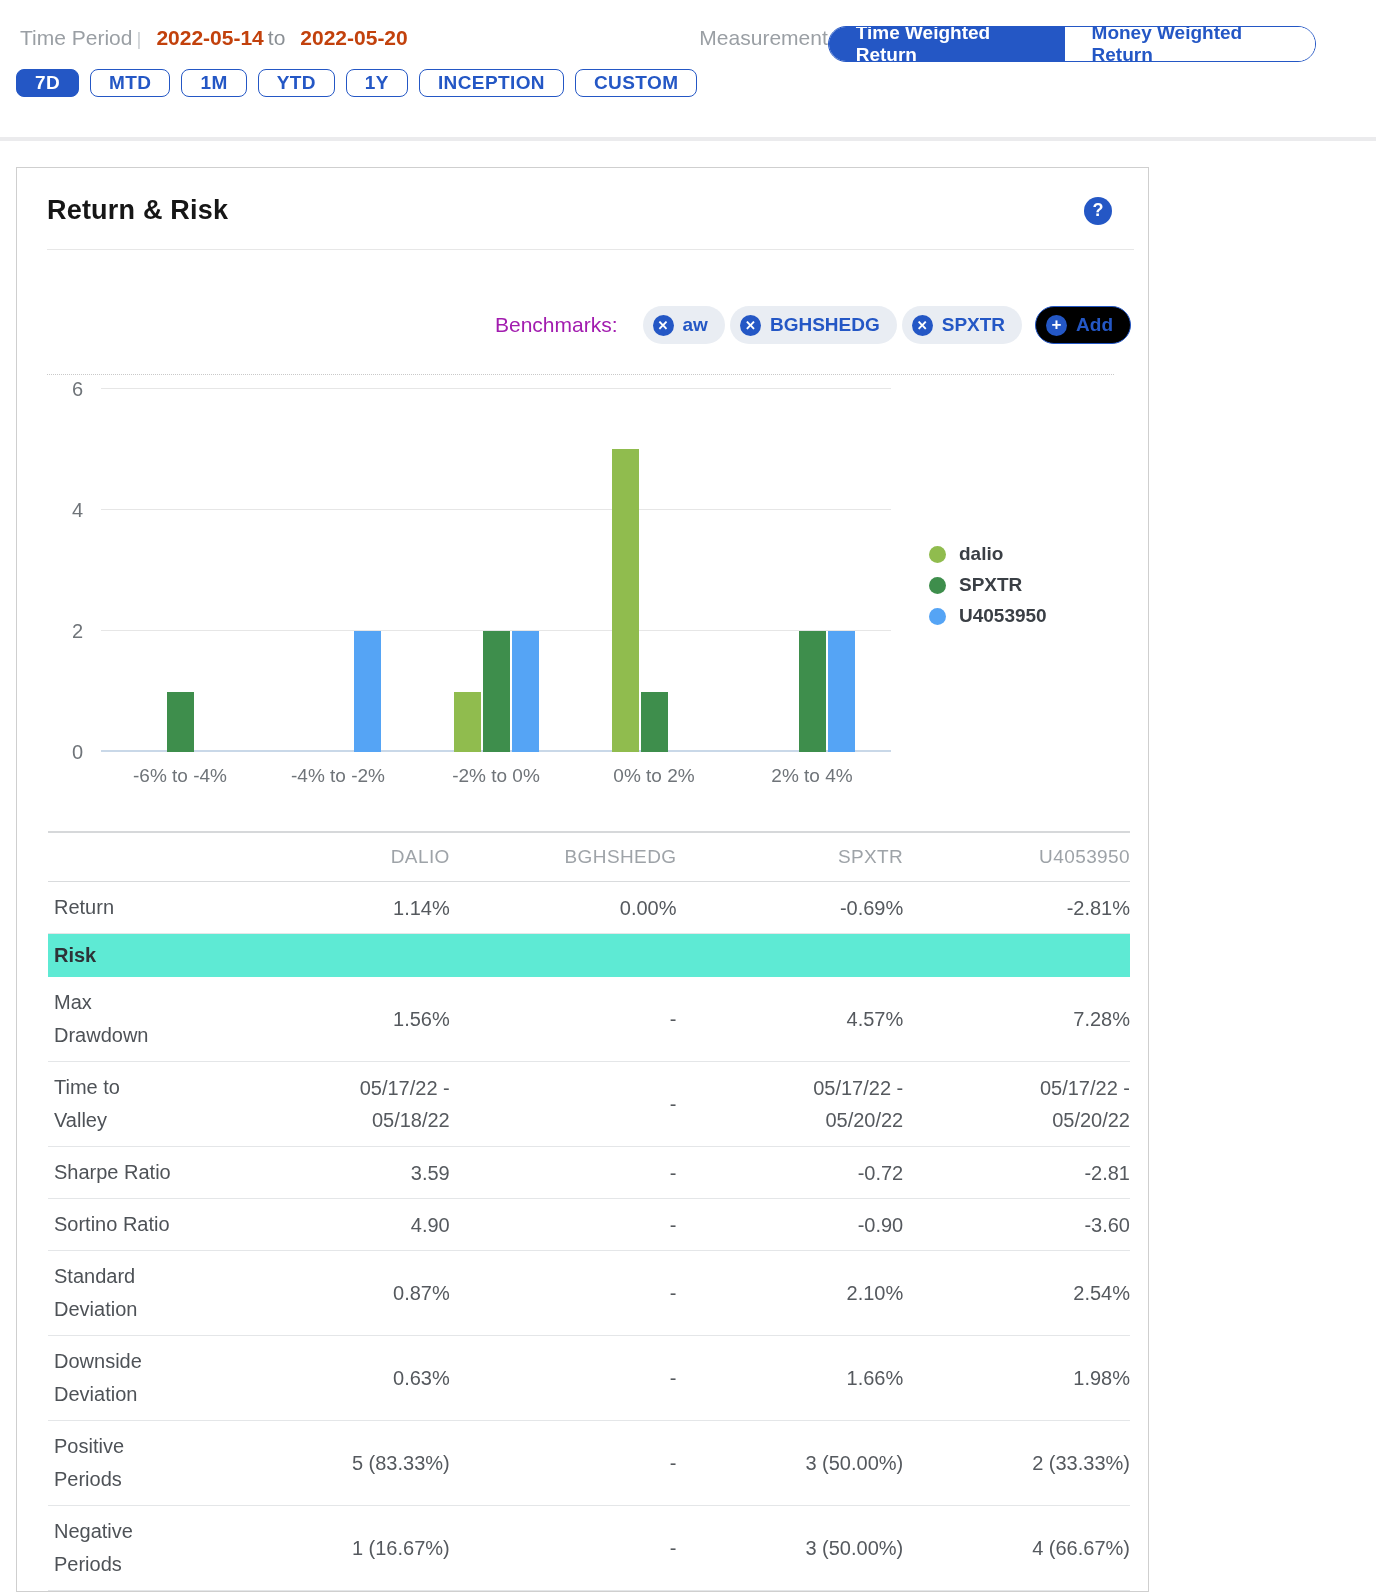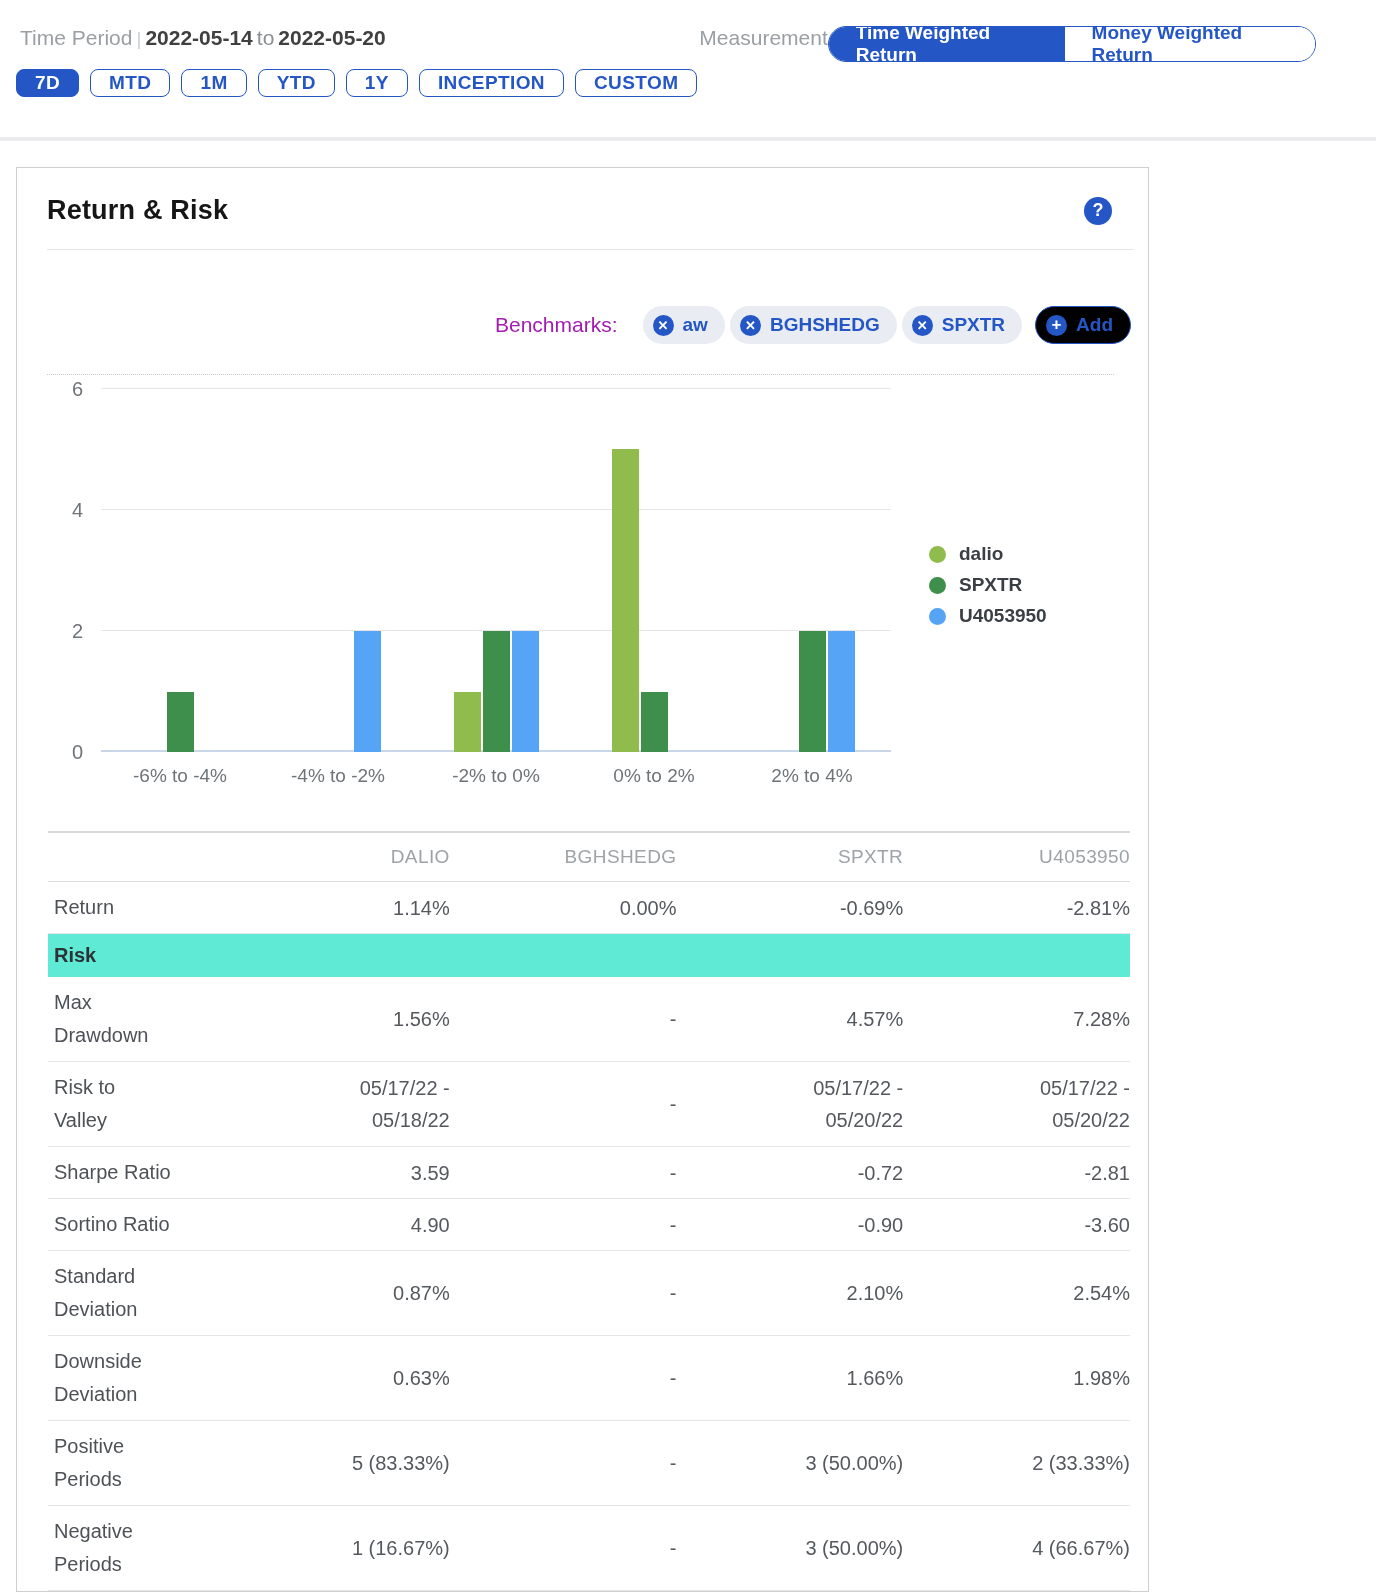--- a/index.html
+++ b/index.html
@@ -5,21 +5,21 @@
   * { box-sizing: border-box; margin: 0; padding: 0; }
   html, body { width: 1376px; height: 1596px; overflow: hidden; background: #fff; }
   body { font-family: "Liberation Sans", sans-serif; color: #55595E; position: relative; }
 
   
   .top-header { display: flex; justify-content: space-between; align-items: flex-start; padding: 26px 60px 0 16px; }
   .tp-row { display: flex; align-items: baseline; gap: 4px; font-size: 21px; margin: 0 0 19px 4px; }
   .tp-label { color: #9A9FA4; }
   .tp-pipe { color: #C9CDD1; font-size: 19px; }
   .tp-dates { color: #55585D; }
-  .tp-dates .date { font-weight: bold; color: #404040; }
+  .tp-dates .date { font-weight: bold; color: #c2410c; margin-left: 11px; }
   .tp-dates .conn { color: #8A8F94; padding: 0 4px; }
   .period-buttons { display: flex; gap: 11px; }
   .pbtn { height: 28px; padding: 0 18px; border: 1.5px solid #2457C5; border-radius: 8px;
           background: #fff; color: #2457C5; font-family: inherit; font-size: 19px; font-weight: bold;
           letter-spacing: .4px; cursor: pointer; }
   .pbtn.active { background: #2457C5; color: #fff; }
 
   .measure-col { display: flex; flex-direction: row; align-items: flex-start; }
   .measure-label { font-size: 21px; color: #9A9FA4; margin-bottom: 17px; margin-left: 2px; }
   .toggle { display: inline-flex; border: 1.5px solid #2457C5; border-radius: 24px; overflow: hidden; height: 36px; background: #fff; }
@@ -218,21 +218,21 @@
         <div class="section-row">Risk</div>
         <div class="trow">
           <div class="tlabel">Max
 Drawdown</div>
           <div class="tval">1.56%</div>
           <div class="tval">-</div>
           <div class="tval">4.57%</div>
           <div class="tval">7.28%</div>
         </div>
         <div class="trow">
-          <div class="tlabel">Risk to
+          <div class="tlabel">Time to
 Valley</div>
           <div class="tval">05/17/22 -
 05/18/22</div>
           <div class="tval">-</div>
           <div class="tval">05/17/22 -
 05/20/22</div>
           <div class="tval">05/17/22 -
 05/20/22</div>
         </div>
         <div class="trow">

